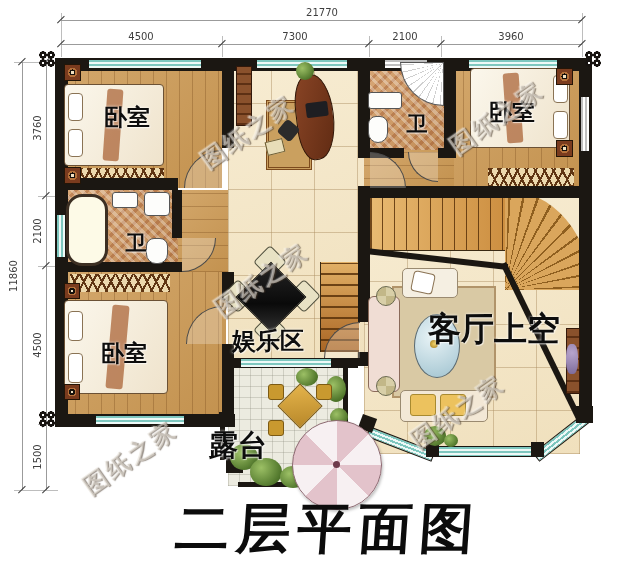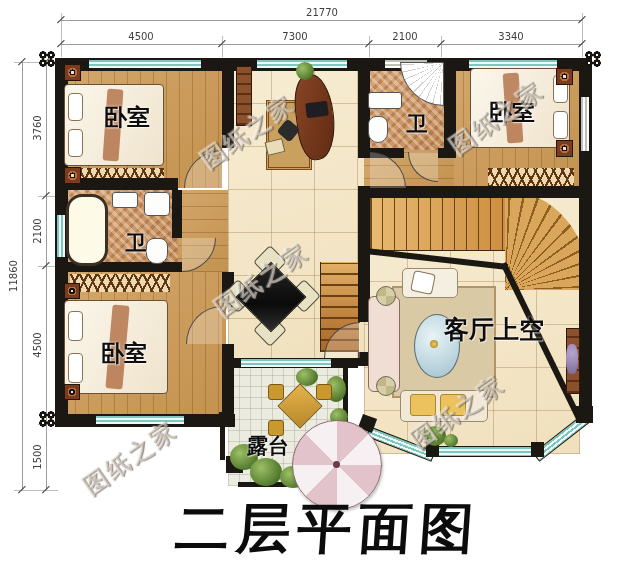--- a/index.html
+++ b/index.html
@@ -72,21 +72,21 @@
   <div class="dimlabel" style="left:322px;top:12px">21770</div>
   <div class="dimline" style="left:61px;top:44px;width:521px;height:1px"></div>
   <div class="tick" style="left:56px;top:43px"></div>
   <div class="tick" style="left:217px;top:43px"></div>
   <div class="tick" style="left:364px;top:43px"></div>
   <div class="tick" style="left:436px;top:43px"></div>
   <div class="tick" style="left:577px;top:43px"></div>
   <div class="dimlabel" style="left:141px;top:36px">4500</div>
   <div class="dimlabel" style="left:295px;top:36px">7300</div>
   <div class="dimlabel" style="left:405px;top:36px">2100</div>
-  <div class="dimlabel" style="left:511px;top:36px">3340</div>
+  <div class="dimlabel" style="left:511px;top:36px">3960</div>
 
   <div class="guide" style="left:14px;top:62px;width:44px;height:1px"></div>
   <div class="guide" style="left:14px;top:490px;width:44px;height:1px"></div>
   <div class="guide" style="left:38px;top:196px;width:20px;height:1px"></div>
   <div class="guide" style="left:38px;top:266px;width:20px;height:1px"></div>
   <div class="guide" style="left:38px;top:424px;width:20px;height:1px"></div>
   <div class="dimline" style="left:22px;top:62px;width:1px;height:428px"></div>
   <div class="tick" style="left:17px;top:61px"></div>
   <div class="tick" style="left:17px;top:489px"></div>
   <div class="dimlabel vert" style="left:13px;top:276px"><span>11860</span></div>
@@ -253,22 +253,23 @@
 
   <div class="corner-orn" style="left:38px;top:50px"></div>
   <div class="corner-orn" style="left:584px;top:50px"></div>
   <div class="corner-orn" style="left:38px;top:410px"></div>
 
   <div class="rlabel" style="left:127px;top:117px;font-size:23px">卧室</div>
   <div class="rlabel" style="left:417px;top:124px;font-size:21px">卫</div>
   <div class="rlabel" style="left:512px;top:112px;font-size:23px">卧室</div>
   <div class="rlabel" style="left:136px;top:243px;font-size:21px">卫</div>
   <div class="rlabel" style="left:124px;top:353px;font-size:23px">卧室</div>
-  <div class="rlabel" style="left:494px;top:329px;font-size:25px">客厅上空</div>
-  <div class="rlabel" style="left:268px;top:446px;font-size:21px">露台</div>
+  <div class="rlabel" style="left:268px;top:341px;font-size:24px">娱乐区</div>
+  <div class="rlabel" style="left:494px;top:329px;font-size:33px">客厅上空</div>
+  <div class="rlabel" style="left:238px;top:446px;font-size:29px">露台</div>
 
   <div class="wm" style="left:248px;top:132px">图纸之家</div>
   <div class="wm" style="left:497px;top:118px">图纸之家</div>
   <div class="wm" style="left:262px;top:280px">图纸之家</div>
   <div class="wm" style="left:458px;top:412px">图纸之家</div>
   <div class="wm" style="left:130px;top:458px">图纸之家</div>
 
   <div class="title">二层平面图</div>
 
 </div>

